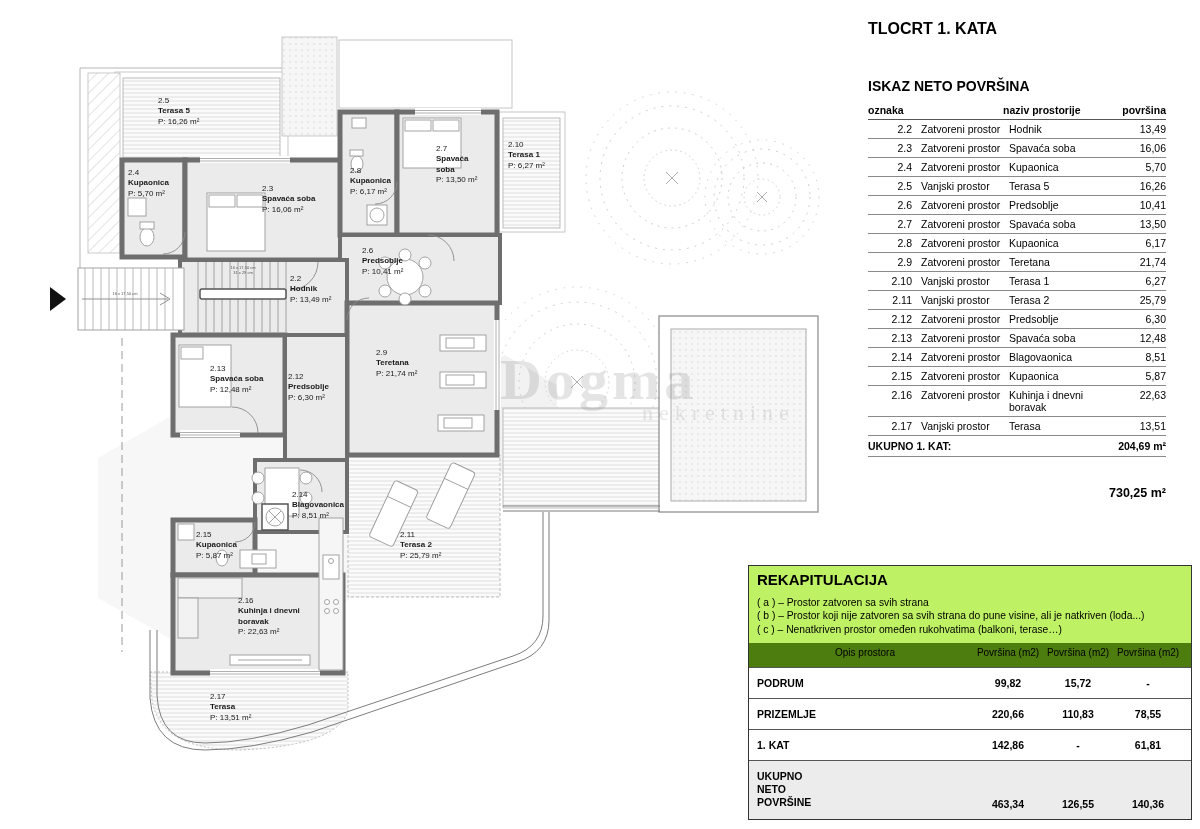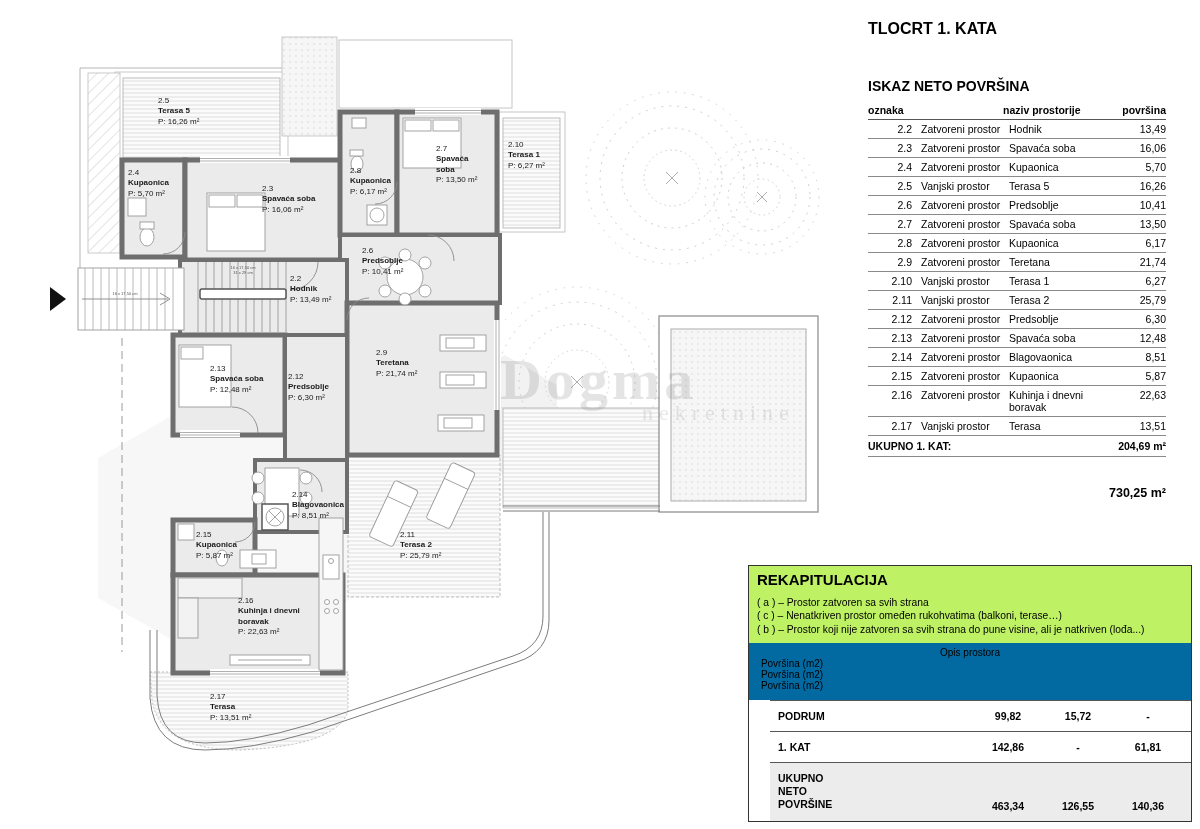--- a/index.html
+++ b/index.html
@@ -30,25 +30,25 @@
   .irow.grand{font-weight:700;border-bottom:none;font-size:12.5px;padding:5px 0;}
   
   .rekap{position:absolute;left:748px;top:565px;width:444px;}
   .rk-box{border:1.2px solid #333;}
   .rk-head{background:#bef264;padding:5px 8px 7px;}
   .rk-title{font-size:15px;font-weight:700;margin-bottom:8px;}
   .rk-note{font-size:10.3px;line-height:1.3;}
   .rk-crit{background:#ececec;border-top:1px solid #555;display:flex;align-items:center;
            font-size:10.5px;padding:2px 8px;}
   .rk-crit .lbl{flex:1;}
-  .rk-sub{background:#0369a1;display:flex;font-size:10px;padding:4px 8px 9px;flex-direction:column;}
+  .rk-sub{background:#4d7c0f;display:flex;font-size:10px;padding:4px 8px 9px;}
   .rk-sub .lbl{flex:1;text-align:center;}
   .colw{width:70px;text-align:center;flex:none;}
   .rk-row{display:flex;border-top:1px solid #555;padding:9px 8px;font-weight:700;
-          font-size:10.5px;background:#fff;align-items:center;margin-left:21px;}
+          font-size:10.5px;background:#fff;align-items:center;}
   .rk-row .lbl{flex:1;}
   .rk-row.shade{background:#ececec;align-items:flex-end;}
   .rk-row.shade .lbl{white-space:pre-line;line-height:1.25;}
 </style>
 </head>
 <body>
 
 <div class="page">
 
   <div class="plan">
@@ -494,34 +494,40 @@
           <span style="flex:none;margin-top:24px;">730,25 m²</span>
       </div>
     </div>
   </div>
 
   <div class="rekap">
     <div class="rk-box">
       <div class="rk-head">
         <div class="rk-title">REKAPITULACIJA</div>
         <div class="rk-note">( a ) – Prostor zatvoren sa svih strana</div>
+        <div class="rk-note">( b ) – Prostor koji nije zatvoren sa svih strana do pune visine, ali je natkriven (lođa...)</div>
         <div class="rk-note">( c ) – Nenatkriven prostor omeđen rukohvatima (balkoni, terase…)</div>
-        <div class="rk-note">( b ) – Prostor koji nije zatvoren sa svih strana do pune visine, ali je natkriven (lođa...)</div>
       </div>
       <div class="rk-sub">
         <span class="lbl">Opis prostora</span>
         <span class="colw">Površina (m2)</span>
         <span class="colw">Površina (m2)</span>
         <span class="colw">Površina (m2)</span>
       </div>
       <div class="rk-row">
         <span class="lbl">PODRUM</span>
         <span class="colw">99,82</span>
         <span class="colw">15,72</span>
         <span class="colw">-</span>
+      </div>
+      <div class="rk-row">
+        <span class="lbl">PRIZEMLJE</span>
+        <span class="colw">220,66</span>
+        <span class="colw">110,83</span>
+        <span class="colw">78,55</span>
       </div>
       <div class="rk-row">
         <span class="lbl">1. KAT</span>
         <span class="colw">142,86</span>
         <span class="colw">-</span>
         <span class="colw">61,81</span>
       </div>
       <div class="rk-row shade">
         <span class="lbl">UKUPNO
 NETO

